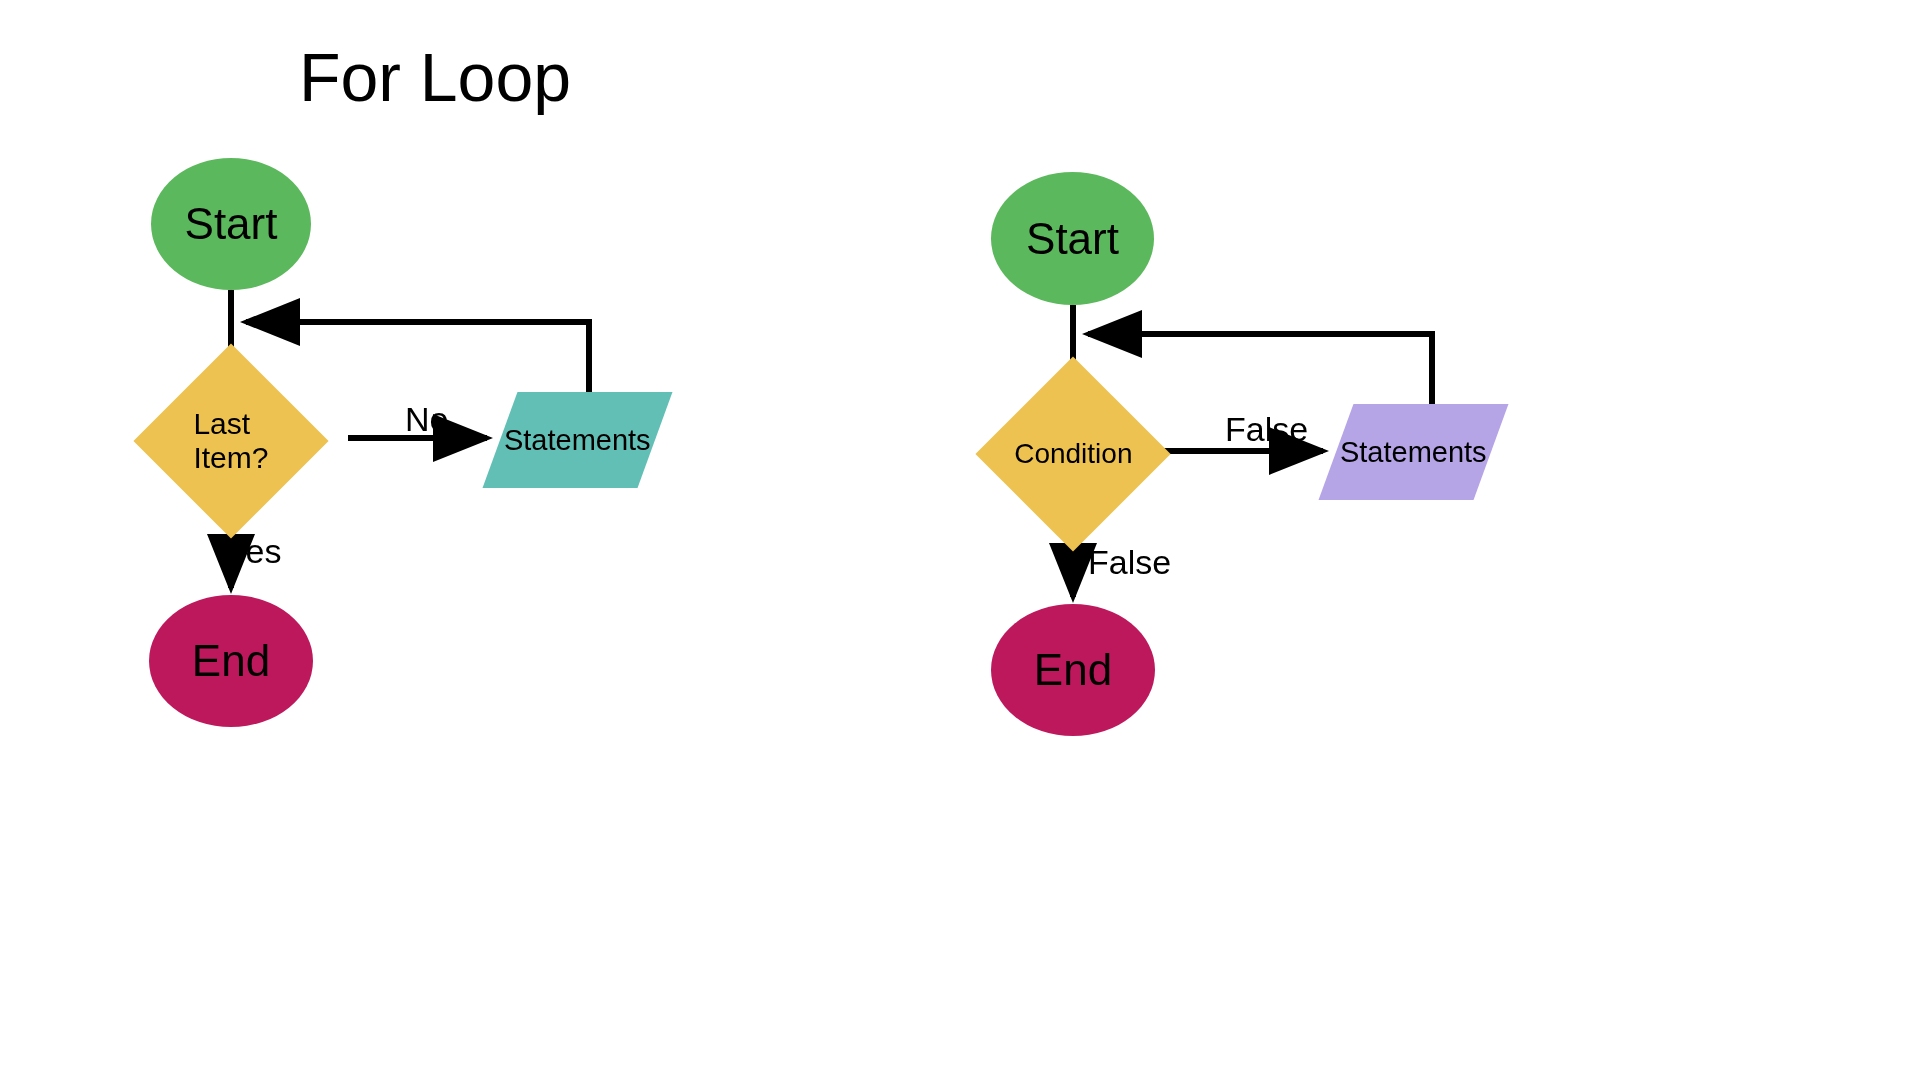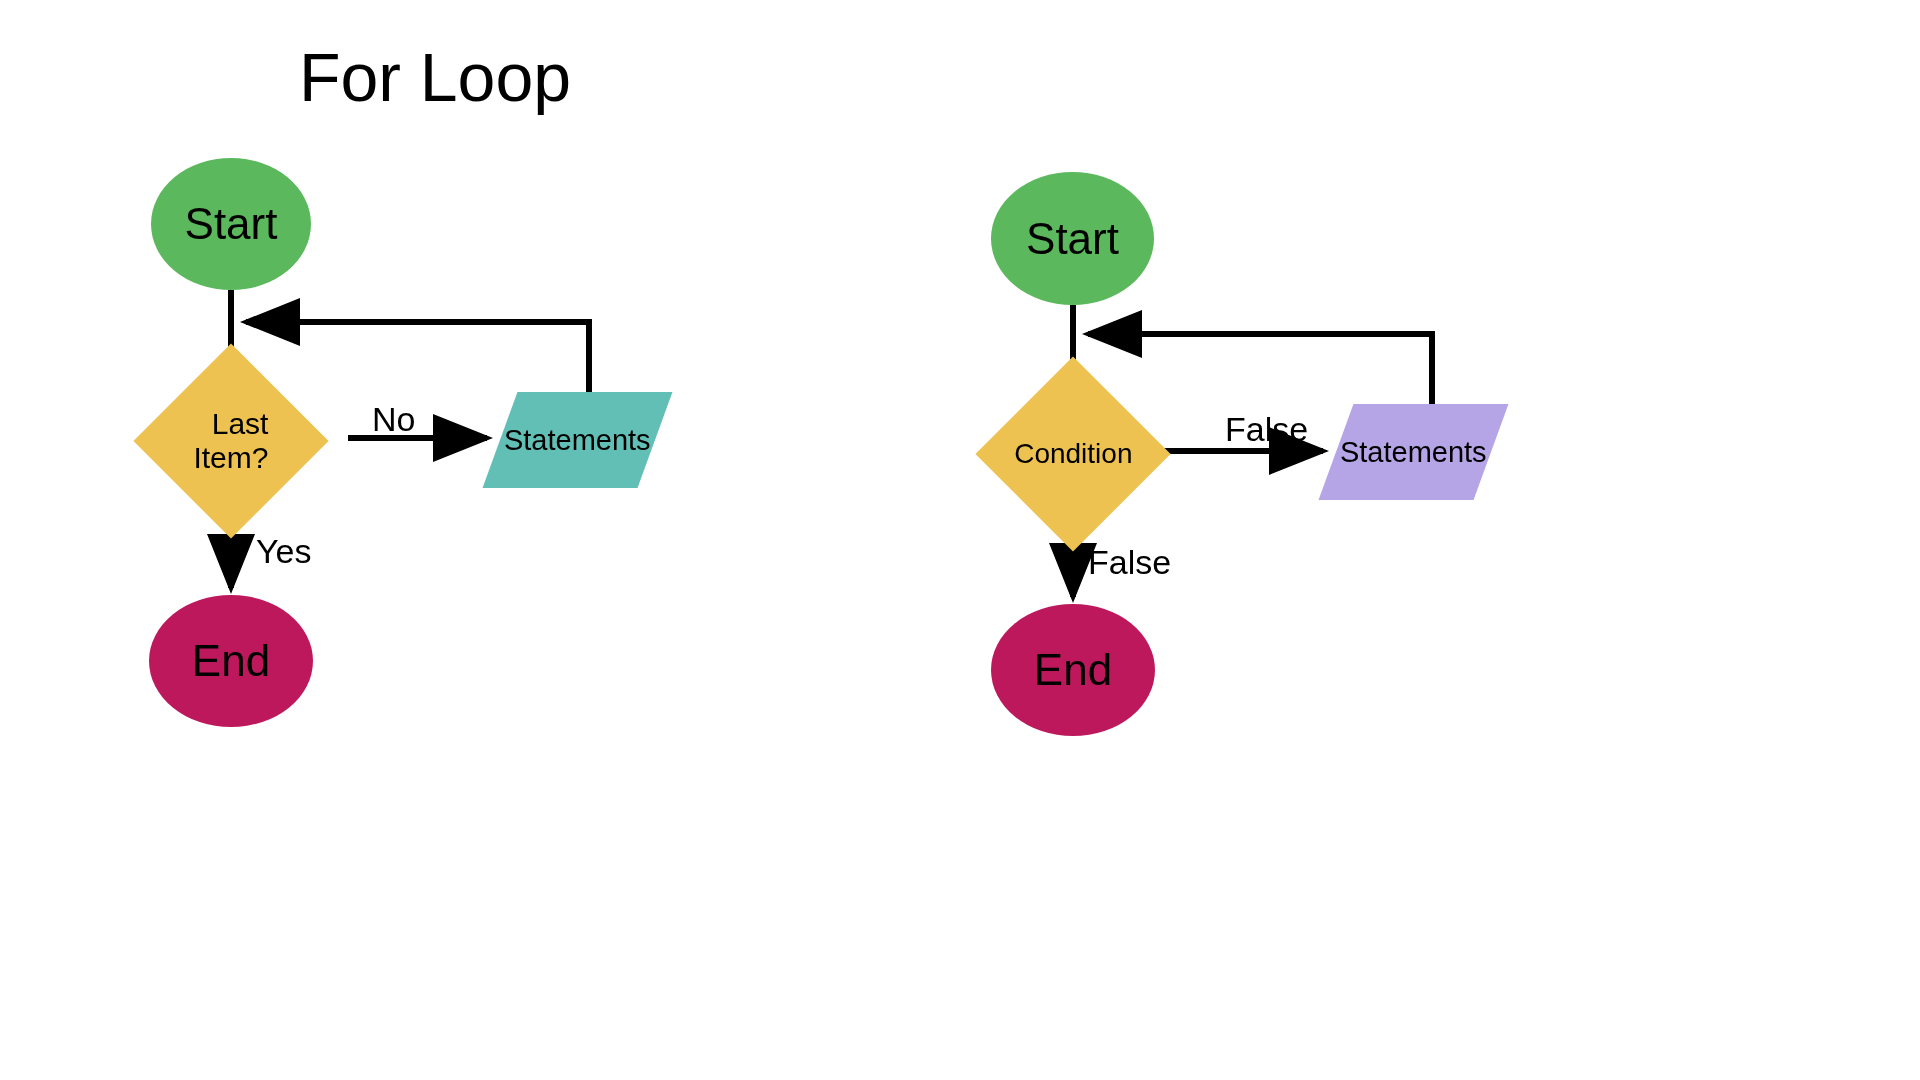--- a/index.html
+++ b/index.html
@@ -46,21 +46,21 @@
 
   .node {
     position: absolute;
     display: flex;
     align-items: center;
     justify-content: center;
     color: #000000;
     box-sizing: border-box;
   }
   .node-label {
-    text-align: right;
+    text-align: left;
     line-height: 1.12;
     white-space: pre-line;
     pointer-events: none;
   }
 
   .ellipse { border-radius: 50%; }
 
   .terminator-start { background: #5CB85C; }
   .terminator-end   { background: #be185d; }
 
@@ -132,22 +132,22 @@
     </div>
 
     <div class="node parallelogram" style="left:500px; top:392px; width:155px; height:96px; font-size:29px;">
       <span class="node-label">Statements</span>
     </div>
 
     <div class="node ellipse terminator-end" style="left:149px; top:595px; width:164px; height:132px; font-size:44px;">
       <span class="node-label">End</span>
     </div>
 
-    <div class="edge-label" style="left:372px; top:400px;">No</div>
-    <div class="edge-label" style="left:256px; top:532px;">Yes</div>
+    <div class="edge-label" style="left:405px; top:400px;">No</div>
+    <div class="edge-label" style="left:226px; top:532px;">Yes</div>
   </div>
 
   <div class="panel" id="panel-while">
 
 
     <svg class="connectors">
       <defs>
         <marker id="arrowR" markerWidth="10" markerHeight="8" refX="9" refY="4" orient="auto" markerUnits="strokeWidth">
           <path d="M0,0 L10,4 L0,8 z" fill="#000000"></path>
         </marker>

